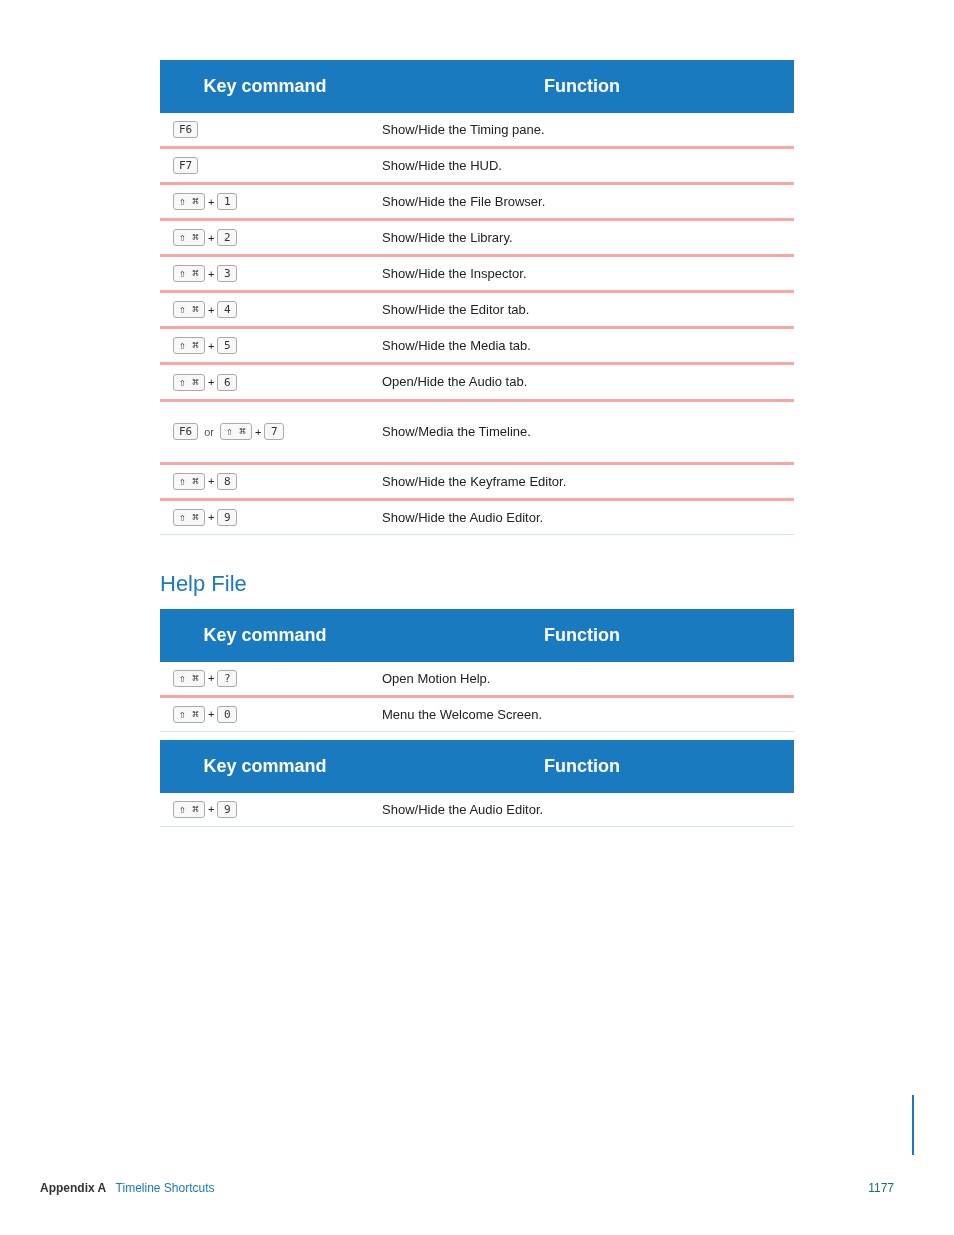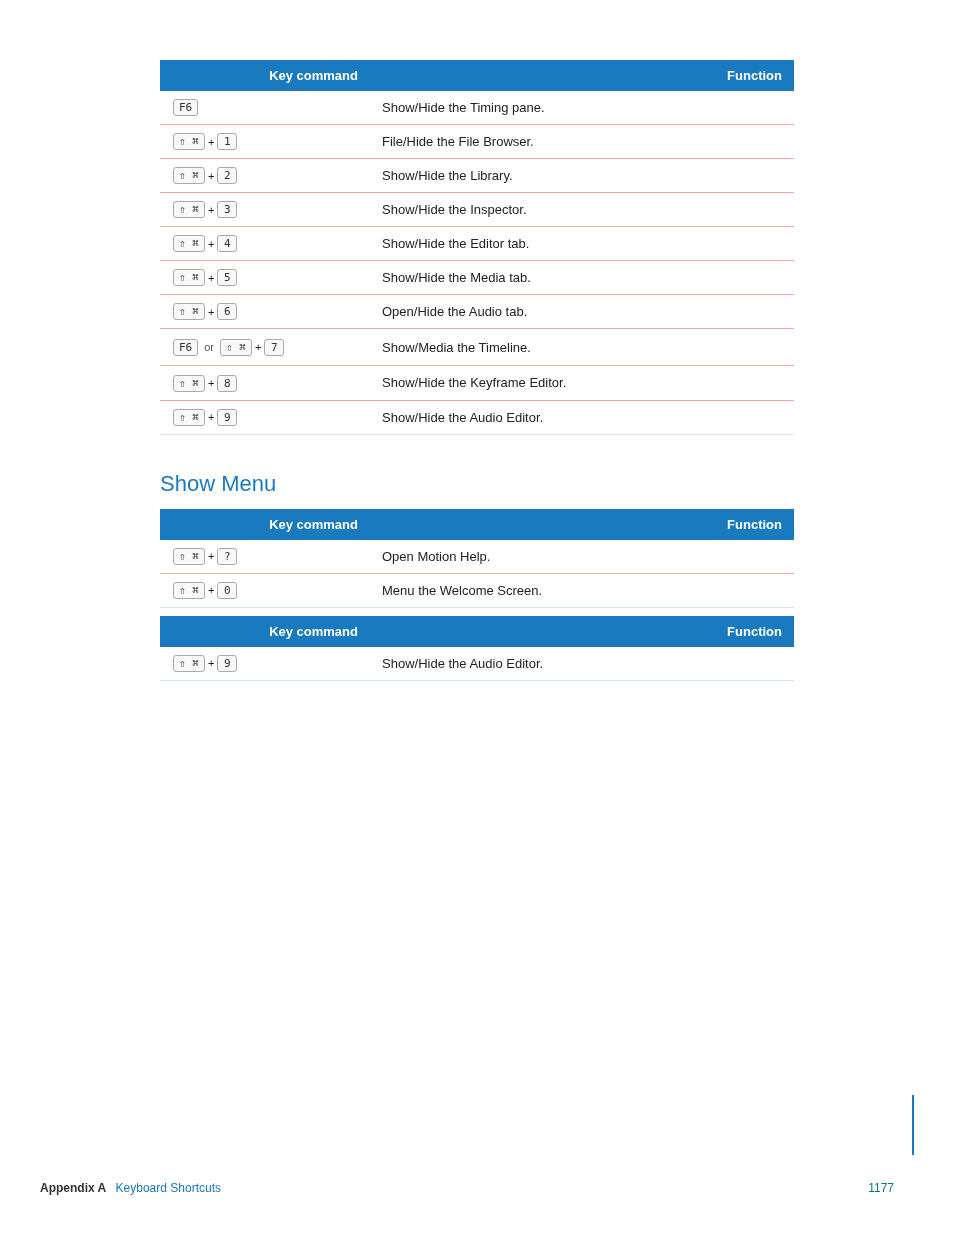--- a/index.html
+++ b/index.html
@@ -32,28 +32,28 @@
       border-collapse: collapse;
       margin-bottom: 8px;
     }
 
     .shortcut-table thead tr {
       background: #1a7abf;
       color: #fff;
     }
 
     .shortcut-table thead th {
-      padding: 8px 12px;
-      text-align: right;
+      padding: 16px 12px;
+      text-align: center;
       font-weight: 600;
-      font-size: 13px;
+      font-size: 18px;
     }
 
     .shortcut-table tbody tr {
-      border-bottom: 1px solid #fca5a5;
+      border-bottom: 3px solid #fca5a5;
     }
 
     .shortcut-table tbody tr:last-child {
       border-bottom: 1px solid #cde6f5;
     }
 
     .shortcut-table tbody td {
       padding: 8px 12px;
       vertical-align: middle;
     }
@@ -87,21 +87,21 @@
     }
 
     .plus-sign {
       font-size: 11px;
       margin: 0 1px;
       vertical-align: middle;
     }
 
     .or-text {
       font-size: 11px;
-      margin: 4px 4px;
+      margin: 16px 4px;
       vertical-align: middle;
       color: #555;
     }
 
     
     .page-footer {
       position: absolute;
       bottom: 40px;
       left: 0;
       right: 0;
@@ -157,30 +157,38 @@
 
       <tr>
         <td>
           <span class="key-combo">
             <span class="key-badge">F6</span>
           </span>
         </td>
         <td>Show/Hide the Timing pane.</td>
       </tr>
 
+      <tr>
+        <td>
+          <span class="key-combo">
+            <span class="key-badge">F7</span>
+          </span>
+        </td>
+        <td>Show/Hide the HUD.</td>
+      </tr>
 
       <tr>
         <td>
           <span class="key-combo">
             <span class="key-badge">⇧ ⌘</span>
             <span class="plus-sign">+</span>
             <span class="key-badge">1</span>
           </span>
         </td>
-        <td>File/Hide the File Browser.</td>
+        <td>Show/Hide the File Browser.</td>
       </tr>
 
       <tr>
         <td>
           <span class="key-combo">
             <span class="key-badge">⇧ ⌘</span>
             <span class="plus-sign">+</span>
             <span class="key-badge">2</span>
           </span>
         </td>
@@ -261,21 +269,21 @@
             <span class="key-badge">⇧ ⌘</span>
             <span class="plus-sign">+</span>
             <span class="key-badge">9</span>
           </span>
         </td>
         <td>Show/Hide the Audio Editor.</td>
       </tr>
     </tbody>
   </table>
 
-  <h2 class="section-title">Show Menu</h2>
+  <h2 class="section-title">Help File</h2>
 
   <table class="shortcut-table">
     <thead>
       <tr>
         <th>Key command</th>
         <th>Function</th>
       </tr>
     </thead>
     <tbody>
 
@@ -327,16 +335,16 @@
     </tbody>
   </table>
 
 </div>
 
 <div class="footer-rule"></div>
 
 <div class="page-footer">
   <div class="footer-left">
     <span class="appendix-label">Appendix A</span>
-    <span class="appendix-link">Keyboard Shortcuts</span>
+    <span class="appendix-link">Timeline Shortcuts</span>
   </div>
   <div class="footer-right">1177</div>
 </div>
 
 </body></html>

